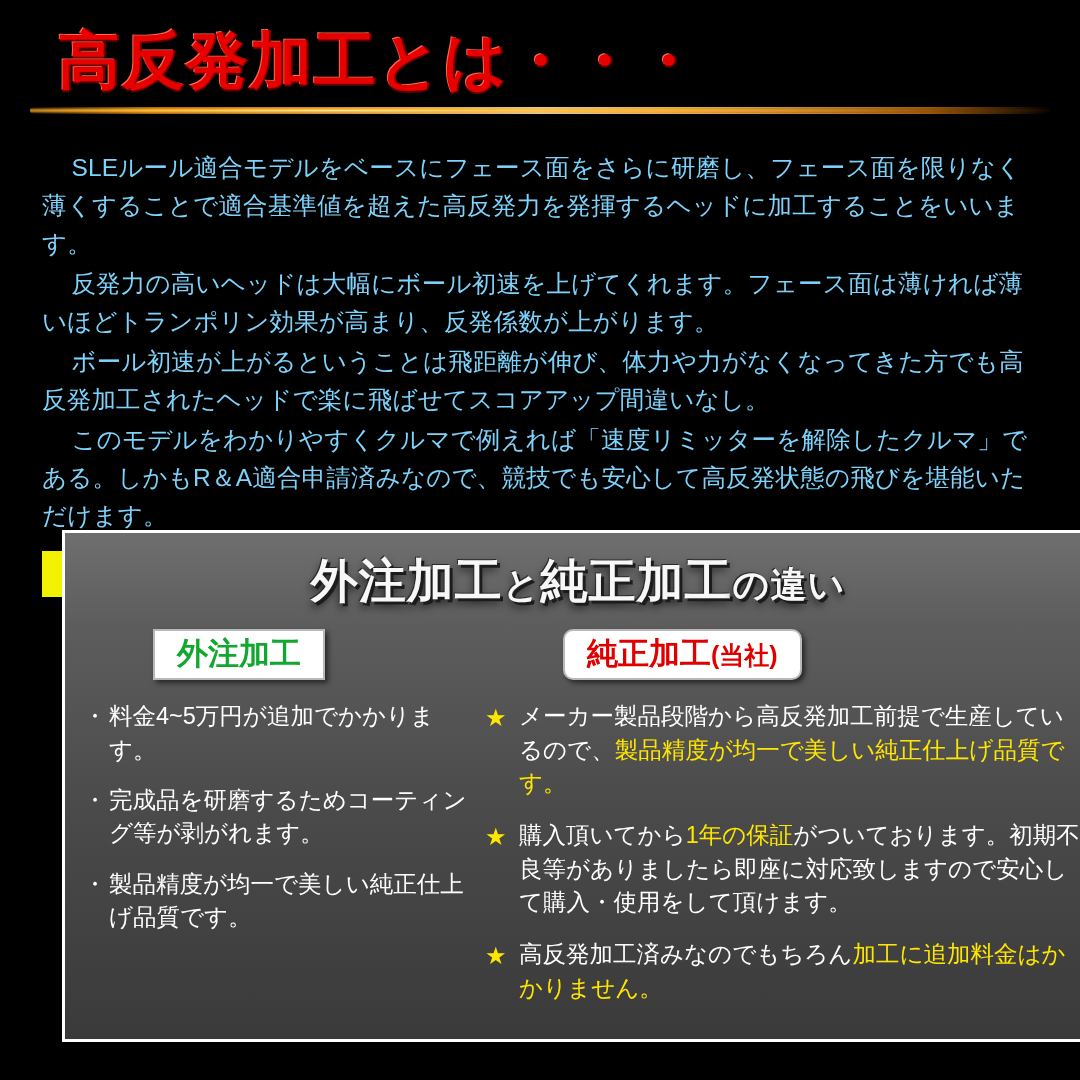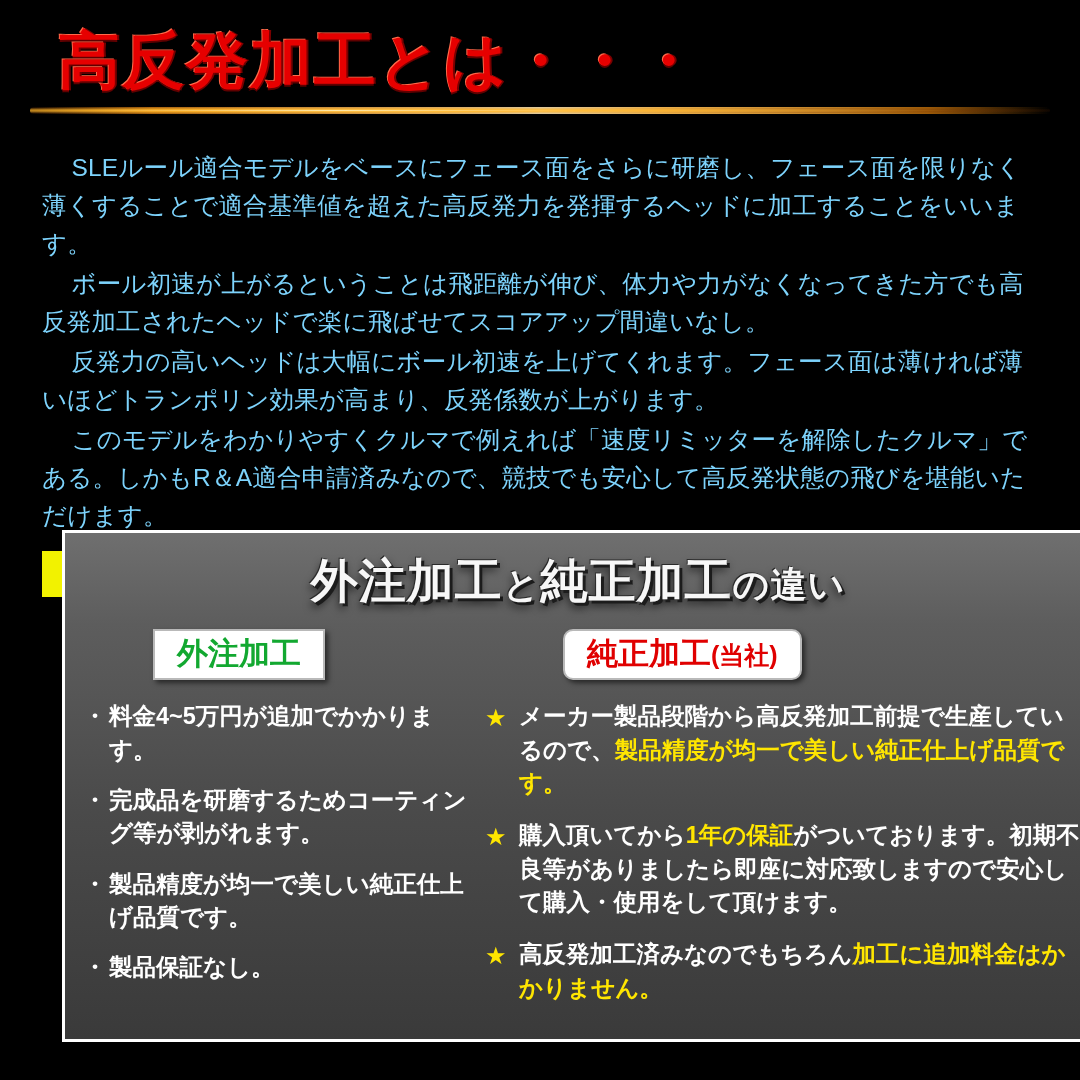--- a/index.html
+++ b/index.html
@@ -151,21 +151,20 @@
     padding: 0;
   }
   ul.points li {
     position: relative;
     font-size: 23.5px;
     line-height: 1.42;
     color: #ffffff;
     margin-bottom: 17px;
     padding-left: 26px;
     letter-spacing: 0px;
-    font-weight: bold;
   }
   ul.points.left li::before {
     content: "・";
     position: absolute;
     left: 0;
     top: 0;
     color: #ffffff;
   }
   ul.points.right li {
     padding-left: 34px;
@@ -187,22 +186,22 @@
 
 <div id="page">
 
   <div class="hero">
     <div class="hero-title">高反発加工とは・・・</div>
     <div class="hero-rule"></div>
   </div>
 
   <div class="body-copy">
     <p>SLEルール適合モデルをベースにフェース面をさらに研磨し、フェース面を限りなく薄くすることで適合基準値を超えた高反発力を発揮するヘッドに加工することをいいます。</p>
+    <p>反発力の高いヘッドは大幅にボール初速を上げてくれます。フェース面は薄ければ薄いほどトランポリン効果が高まり、反発係数が上がります。</p>
     <p>ボール初速が上がるということは飛距離が伸び、体力や力がなくなってきた方でも高反発加工されたヘッドで楽に飛ばせてスコアアップ間違いなし。</p>
-    <p>反発力の高いヘッドは大幅にボール初速を上げてくれます。フェース面は薄ければ薄いほどトランポリン効果が高まり、反発係数が上がります。</p>
     <p>このモデルをわかりやすくクルマで例えれば「速度リミッターを解除したクルマ」である。しかもR＆A適合申請済みなので、競技でも安心して高反発状態の飛びを堪能いただけます。</p>
   </div>
 
   <div class="highlight-bar">理論上、反発係数が0.01上がると約10ヤード飛距離が伸びると言われています。</div>
 
   <div class="panel">
 
     <div class="panel-title">
       <span>外注加工</span><span class="small">と</span><span>純正加工</span><span class="small">の違い</span>
     </div>
@@ -210,21 +209,20 @@
     <div class="columns">
 
       <div class="col-left">
         <div class="chip-wrap-left">
           <span class="chip chip-green">外注加工</span>
         </div>
         <ul class="points left">
           <li>料金4~5万円が追加でかかります。</li>
           <li>完成品を研磨するためコーティング等が剥がれます。</li>
           <li>製品精度が均一で美しい純正仕上げ品質です。</li>
-          <li>製品保証なし。</li>
         </ul>
       </div>
 
       <div class="col-right">
         <div class="chip-wrap-right">
           <span class="chip chip-red"><span>純正加工</span><span class="paren">(当社)</span></span>
         </div>
         <ul class="points right">
           <li>
             <span class="star-icon">★</span>

